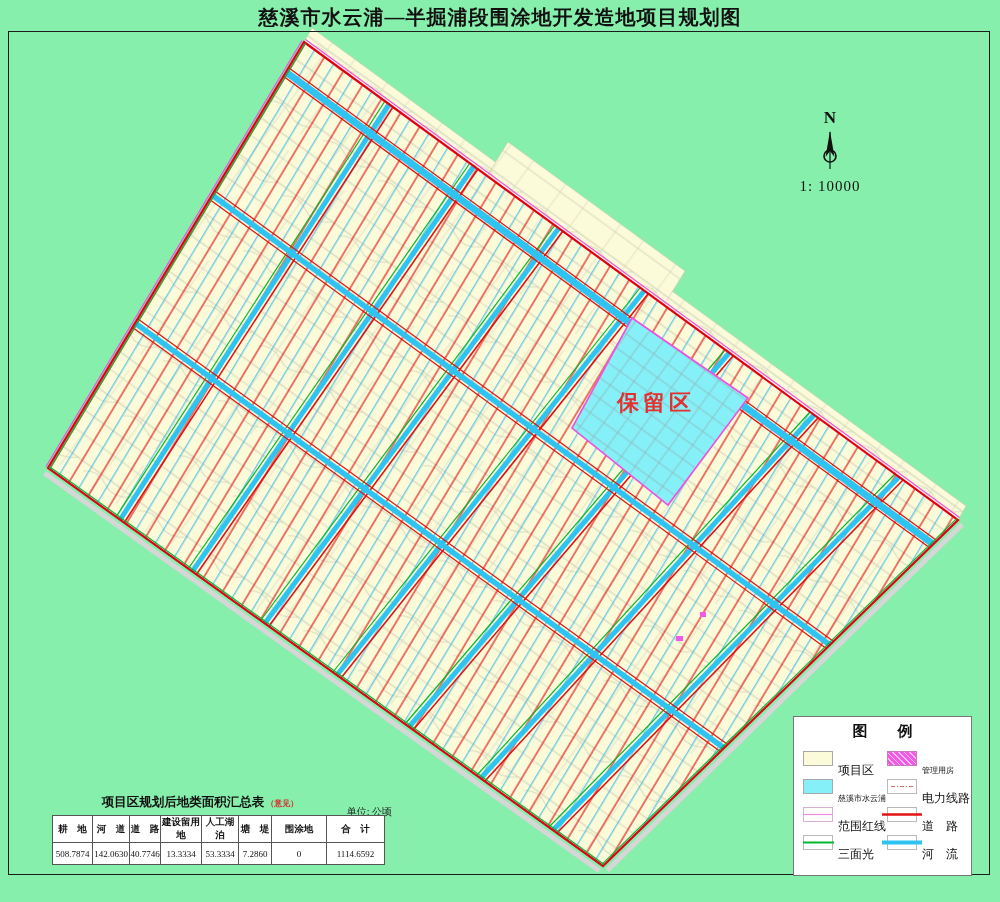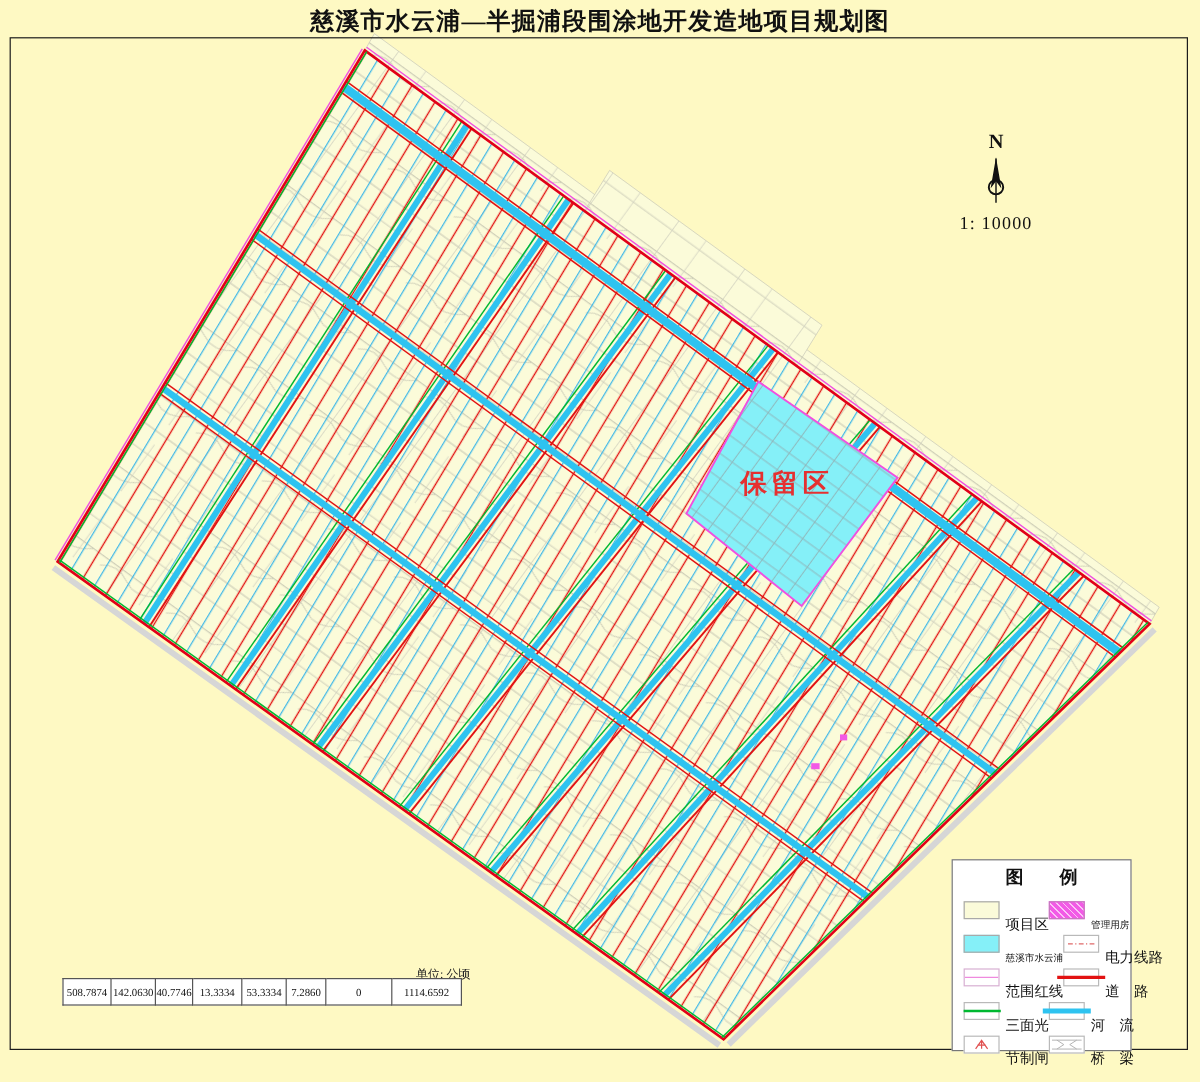--- a/index.html
+++ b/index.html
@@ -1,33 +1,33 @@
 <!DOCTYPE html>
 <html><head>
 <meta charset="utf-8">
 <style>
   html,body{margin:0;padding:0;background:#fff;}
   body{font-family:"Liberation Serif", serif; -webkit-font-smoothing:antialiased;}
-  #stage{position:relative;width:1000px;height:902px;background:#fef9c3;overflow:hidden;}
+  #stage{position:relative;width:1000px;height:902px;background:#86efac;overflow:hidden;}
 
   .page-title{position:absolute;left:0;top:4px;width:100%;text-align:center;
     font-size:20px;font-weight:bold;color:#111;letter-spacing:1px;}
 
   .frame{position:absolute;left:8px;top:31px;width:982px;height:844px;
     border:1.5px solid #1c1c1c;box-sizing:border-box;background:transparent;}
 
   #mapsvg{position:absolute;left:0;top:0;}
 
   
   .compass{position:absolute;left:796px;top:108px;width:68px;text-align:center;}
   .compass .n{font-size:17px;font-weight:bold;color:#111;}
   .compass .scale{font-size:15px;color:#111;margin-top:2px;letter-spacing:1px;}
 
   
-  .legend{position:absolute;left:793px;top:716px;width:150px;height:160px;
+  .legend{position:absolute;left:793px;top:716px;width:179px;height:160px;
     background:#fff;border:1px solid #777;box-sizing:border-box;z-index:5;}
   .legend .lg-title{margin-top:5px;text-align:center;font-size:15px;font-weight:bold;color:#111;}
   .lg-rows{margin-top:3px;}
   .lg-row{display:flex;align-items:center;height:28px;padding-left:9px;}
   .lg-cell{display:flex;align-items:center;width:84px;}
   .lg-cell.right{width:80px;text-align:center;}
   .sw{width:30px;height:15px;border:1px solid #b9b9b9;box-sizing:border-box;flex:none;
     display:flex;align-items:center;justify-content:center;background:#fff;}
   .sw.fill-project{background:#FBFBD9;border-color:#a9a9a9;}
   .sw.fill-mgmt{background:#F25AE6;border-color:#c77ac0;
@@ -252,56 +252,51 @@
         <div class="lg-cell right">
           <span class="sw">
             <svg width="36" height="13" viewBox="0 0 36 13" style="overflow:visible">
               <line x1="-2" y1="6.5" x2="38" y2="6.5" stroke="#2EC3F0" stroke-width="4"></line>
             </svg>
           </span>
           <span class="lg-label">河　流</span>
         </div>
       </div>
 
-      <div class="lg-row">
-        <div class="lg-cell">
-          <span class="sw">
-            <svg width="26" height="13" viewBox="0 0 26 13">
-              <path d="M8,10 L13,3 L18,10 M9.5,7 H16.5 M13,3 V10" fill="none" stroke="#e05050" stroke-width="1"></path>
-            </svg>
-          </span>
-          <span class="lg-label">节制闸</span>
-        </div>
-        <div class="lg-cell right">
-          <span class="sw">
-            <svg width="34" height="15" viewBox="0 0 34 15">
-              <path d="M2,3 H32 M2,12 H32 M7,3 L14,7.5 L7,12 M27,3 L20,7.5 L27,12" fill="none" stroke="#b3b3b3" stroke-width="1"></path>
-            </svg>
-          </span>
-          <span class="lg-label">桥　梁</span>
-        </div>
-      </div>
 
     </div>
   </div>
 
+  <div class="tbl-title">
+    <span>项目区规划后地类面积汇总表</span><span class="note">（意见）</span>
+  </div>
   <div class="tbl-unit">单位: 公顷</div>
 
   <table class="area">
     <colgroup>
       <col style="width:40px">
         <col style="width:37px">
         <col style="width:31px">
         <col style="width:41px">
       <col style="width:37px">
         <col style="width:33px">
         <col style="width:55px">
         <col style="width:58px">
     </colgroup>
     <tbody>
+        <tr class="hd">
+      <td>耕　地</td>
+      <td>河　道</td>
+      <td>道　路</td>
+      <td>建设留用地</td>
+      <td>人工湖泊</td>
+      <td>塘　堤</td>
+      <td>围涂地</td>
+      <td>合　计</td>
+    </tr>
     <tr class="vl">
       <td>508.7874</td>
       <td>142.0630</td>
       <td>40.7746</td>
       <td>13.3334</td>
       <td>53.3334</td>
       <td>7.2860</td>
       <td>0</td>
       <td>1114.6592</td>
     </tr>

